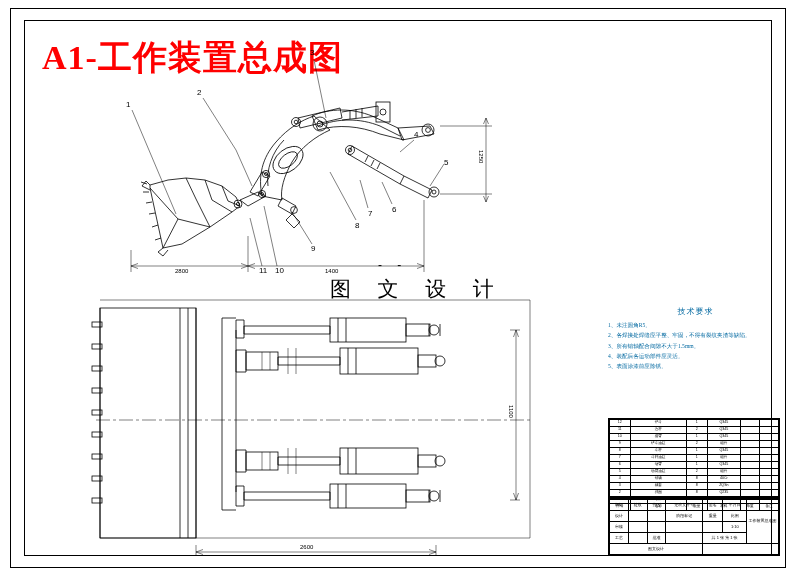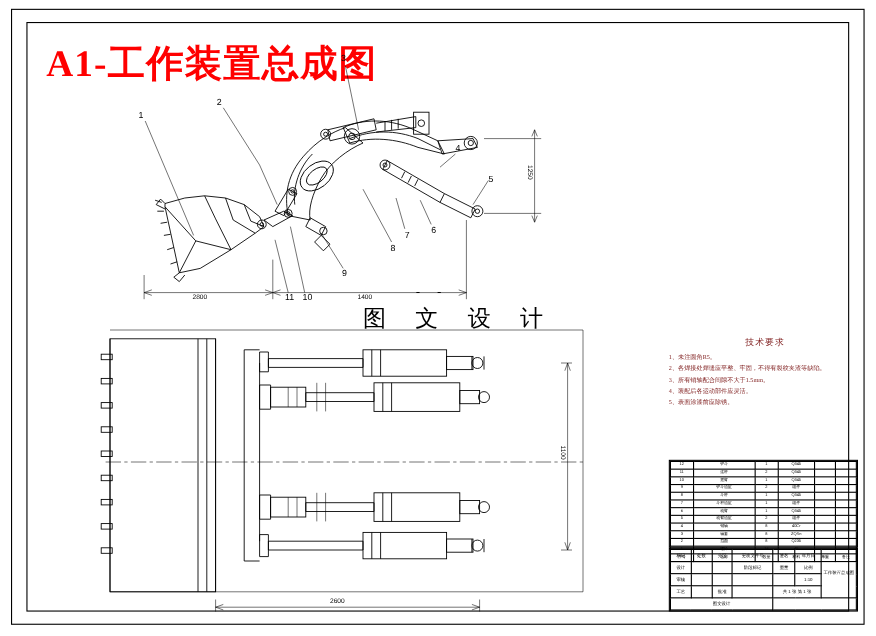--- a/index.html
+++ b/index.html
@@ -70,21 +70,21 @@
     font-family: "Liberation Sans", sans-serif;
     font-size: 8px;
     color: #000;
     line-height: 1;
   }
 
   
   .tech-block {
     left: 608px; top: 306px;
     width: 175px;
-    color: #7f1d1d;
+    color: #0369a1;
   }
   .tech-title {
     font-family: "Liberation Serif", serif;
     font-size: 8px;
     text-align: center;
     margin-bottom: 3px;
     letter-spacing: 1px;
   }
   .tech-line {
     font-family: "Liberation Serif", serif;

